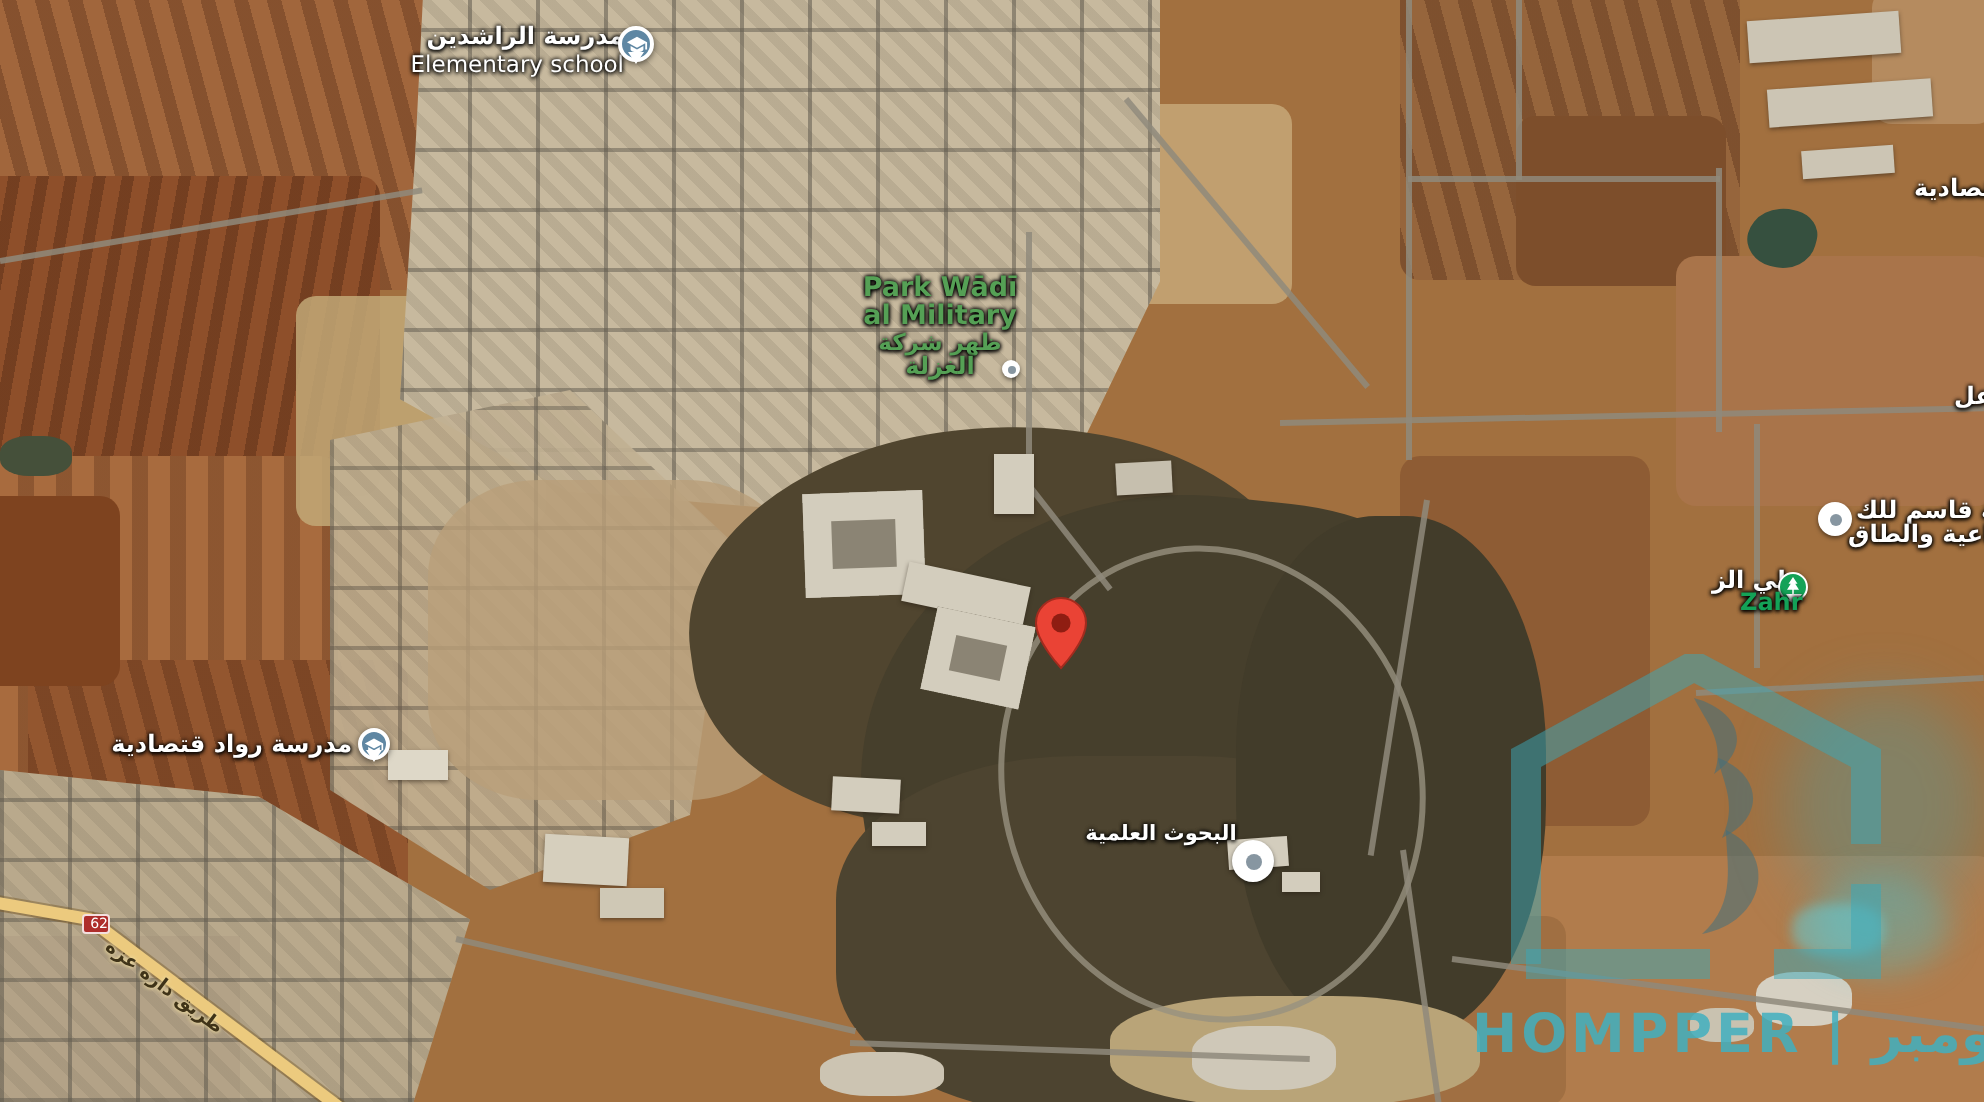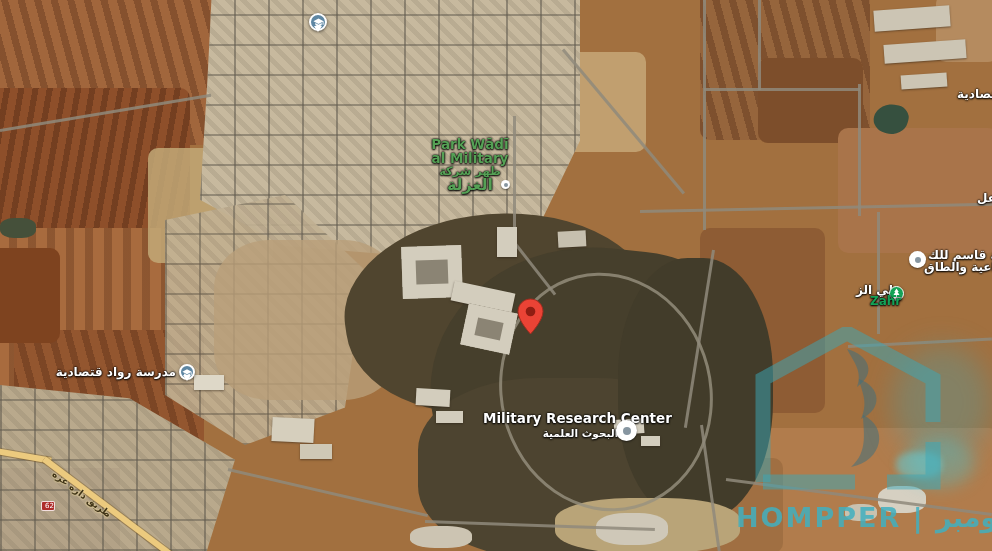--- a/index.html
+++ b/index.html
@@ -32,21 +32,21 @@
   .wlab{color:#fff;font-weight:bold;font-size:12px;line-height:1.15;white-space:nowrap;}
   .sub{font-weight:normal;font-size:11.5px;}
   .green{color:var(--locality_green,#55a055);font-weight:bold;text-align:center;line-height:1.05;}
   .bubble{border-radius:50%;border:2px solid #fff;box-shadow:0 1px 3px rgba(0,0,0,.55);}
   .bubble::after{content:'';position:absolute;left:50%;bottom:-7px;transform:translateX(-50%);
     border:4px solid transparent;border-top:6px solid #fff;}
   .poi-circle{border-radius:50%;background:#fff;box-shadow:0 1px 2px rgba(0,0,0,.5);}
   .poi-circle i{position:absolute;left:50%;top:50%;transform:translate(-50%,-50%);
     border-radius:50%;background:#8796a1;}
   .shield{background:var(--shield_red,#ae2d2b);border:1px solid rgba(255,255,255,.85);
-    border-radius:2px;color:#fff;font-size:7px;font-weight:normal;text-align:right;line-height:8px;margin-top:44px;}
+    border-radius:2px;color:#fff;font-size:7px;font-weight:normal;text-align:right;line-height:8px;}
   .wm-text{color:var(--watermark_teal,#41b0c0);opacity:.85;font-size:27px;font-weight:bold;
     letter-spacing:2px;white-space:nowrap;}
 </style>
 </head>
 <body>
 
 <div class="stage">
 
   <div style="left:0;top:0;width:992px;height:551px;">
 
@@ -143,43 +143,46 @@
       </g>
       <g fill="#41707c" fill-opacity="0.55">
         <path d="M112,22 C134,28 142,46 122,60 C128,44 118,34 112,22 Z"></path>
         <path d="M124,52 C146,60 148,82 126,92 C134,74 126,64 124,52 Z"></path>
         <path d="M128,88 C154,100 148,134 116,140 C134,124 128,104 128,88 Z"></path>
       </g>
     </svg>
     <div class="wm-text" style="left:736px;top:502px;">HOMPPER | هومبر</div>
   </div>
 
+  <div style="left:150px;top:12px;width:162px;text-align:right;">
+    <div class="wlab halo" style="position:static;">مدرسة الراشدين</div>
+    <div class="wlab sub halo" style="position:static;">Elementary school</div>
+  </div>
   <div class="bubble" style="left:309px;top:13px;width:18px;height:18px;background:var(--school_blue,#5f87a3);">
     <svg width="11" height="11" viewBox="0 0 24 24" style="left:1.5px;top:2px;">
         <path fill="#fff" d="M12 3 1 9l11 6 9-4.9V17h2V9L12 3zM5 13.2V17c0 1.7 3.1 3 7 3s7-1.3 7-3v-3.8l-7 3.8-7-3.8z"></path>
       </svg>
   </div>
 
   <div class="green halo" style="left:405px;top:137px;width:130px;">
     <div style="position:static;font-size:13.5px;">Park Wādī</div>
     <div style="position:static;font-size:13.5px;">al Military</div>
     <div style="position:static;font-size:11.5px;">ظهر شركة</div>
-    <div style="position:static;font-size:16px;">الغزلة</div>
+    <div style="position:static;font-size:12px;">الغزلة</div>
   </div>
   <div class="poi-circle" style="left:501px;top:180px;width:9px;height:9px;">
       <i style="width:4px;height:4px;"></i>
     </div>
 
   <svg style="left:517px;top:298px;" width="27" height="37" viewBox="0 0 27 37">
     <path d="M13.5 1C6.6 1 1 6.6 1 13.5 1 22.8 13.5 36 13.5 36S26 22.8 26 13.5C26 6.6 20.4 1 13.5 1z" fill="var(--pin_red,#ea4335)" stroke="#a32b1e" stroke-width="1"></path>
     <circle cx="13.5" cy="13.5" r="4.8" fill="#8f1d12"></circle>
   </svg>
 
   <div style="left:483px;top:411px;width:165px;text-align:center;">
-    <div class="wlab halo" style="position:static;font-size:13.5px;">Military Research Center</div>
     <div class="wlab halo" style="position:static;font-size:10.5px;padding-left:30px;">البحوث العلمية</div>
   </div>
   <div class="poi-circle" style="left:616px;top:420px;width:21px;height:21px;">
       <i style="width:8px;height:8px;"></i>
     </div>
 
   <div class="poi-circle" style="left:909px;top:251px;width:17px;height:17px;">
       <i style="width:6px;height:6px;"></i>
     </div>
   <div class="wlab halo" style="left:928px;top:249px;direction:rtl;">شركة قاسم للك</div>

